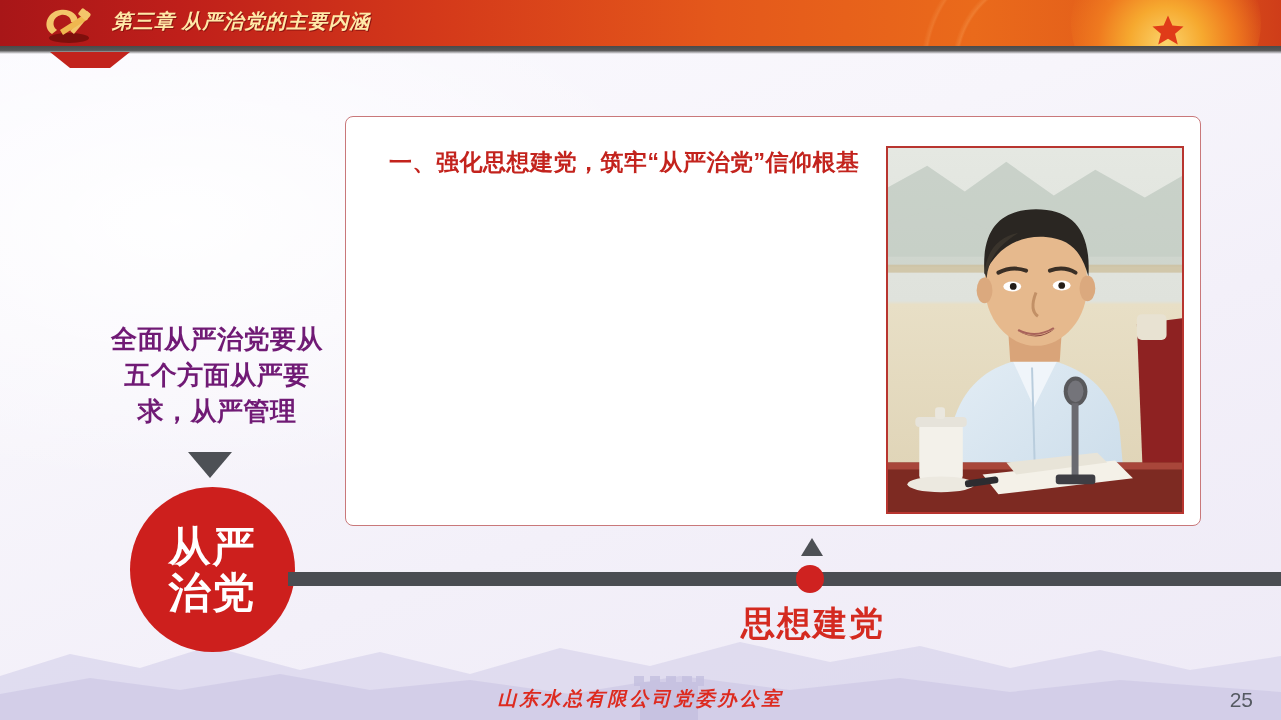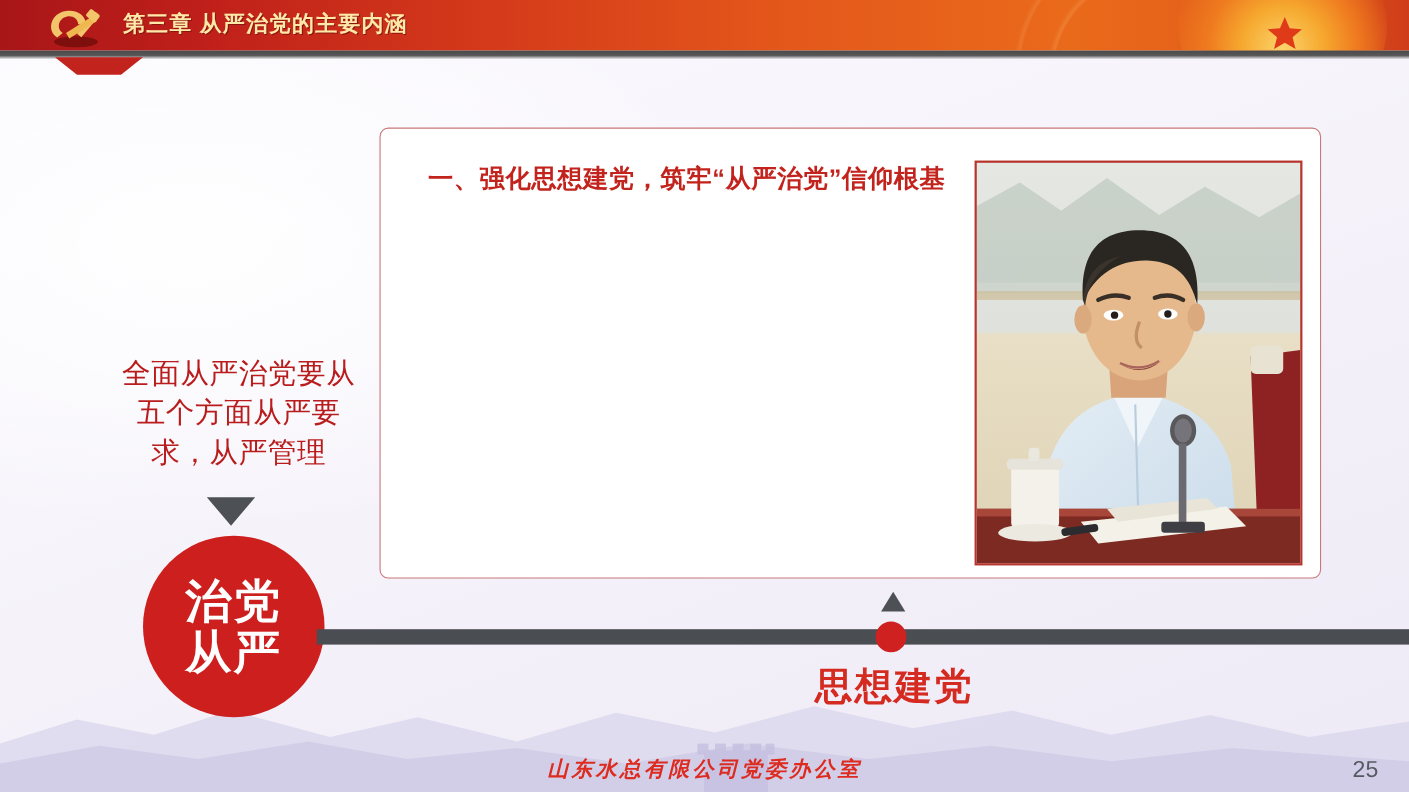--- a/index.html
+++ b/index.html
@@ -47,35 +47,36 @@
   .hdr-star{
     position:absolute;right:96px;top:14px;width:34px;height:34px;
     color:#e1431b;
   }
   .emblem{position:absolute;left:38px;top:4px;width:62px;height:40px;}
   .hdr-title{
     position:absolute;left:112px;top:8px;
     font-size:20px;font-weight:bold;color:#ffe9a8;letter-spacing:1px;
     text-shadow:1px 1px 0 #8a1410;
     white-space:nowrap;
+    font-style:italic;
   }
   .hdr-shadow{
     position:absolute;left:0;top:46px;width:1281px;height:8px;
     background:linear-gradient(180deg,#4a4a4a 0%,#575757 55%,rgba(120,120,120,0) 100%);
   }
   .hdr-notch{
     position:absolute;left:50px;top:52px;width:40px;height:0;
     border-left:20px solid transparent;border-right:20px solid transparent;
     border-top:16px solid #c2231c;
   }
 
   
   .left-text{
     position:absolute;left:98px;top:322px;width:238px;
-    color:#b91c1c;font-size:26px;font-weight:normal;line-height:1.38;
+    color:#701a75;font-size:26px;font-weight:bold;line-height:1.38;
     text-align:center;letter-spacing:.5px;
   }
   .left-arrow{
     position:absolute;left:188px;top:452px;width:0;height:0;
     border-left:22px solid transparent;border-right:22px solid transparent;
     border-top:26px solid #4d5055;
   }
   .circle{
     position:absolute;left:130px;top:487px;width:165px;height:165px;
     border-radius:50%;background:#cd1f1d;
@@ -177,22 +178,22 @@
       <rect x="41" y="6" width="11" height="8" rx="1.5" fill="#f3c56a" transform="rotate(40 46 10)"></rect>
     </svg>
     <div class="hdr-title">第三章  从严治党的主要内涵</div>
   </div>
   <div class="hdr-shadow"></div>
   <div class="hdr-notch"></div>
 
   <div class="left-text">全面从严治党要从五个方面从严要求，从严管理</div>
   <div class="left-arrow"></div>
   <div class="circle">
+    <span>从严</span>
     <span>治党</span>
-    <span>从严</span>
   </div>
 
   <div class="timeline"></div>
   <div class="tl-arrow"></div>
   <div class="tl-dot"></div>
   <div class="tl-label">思想建党</div>
 
   <div class="card">
     <div class="card-title">一、强化思想建党，筑牢“从严治党”信仰根基</div>
     <div class="card-body">

